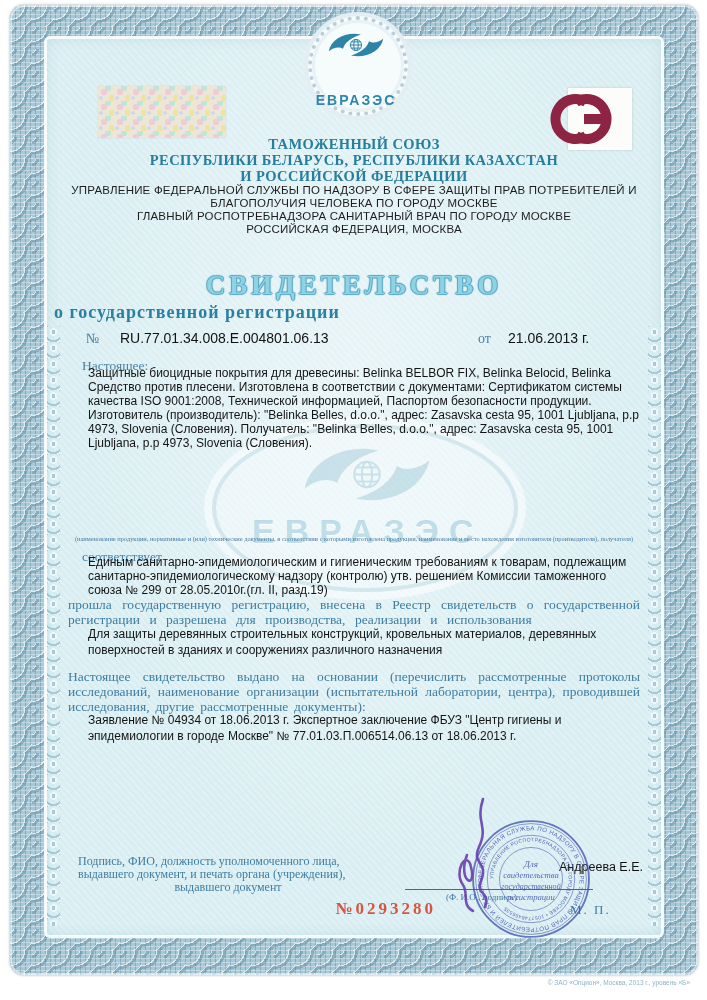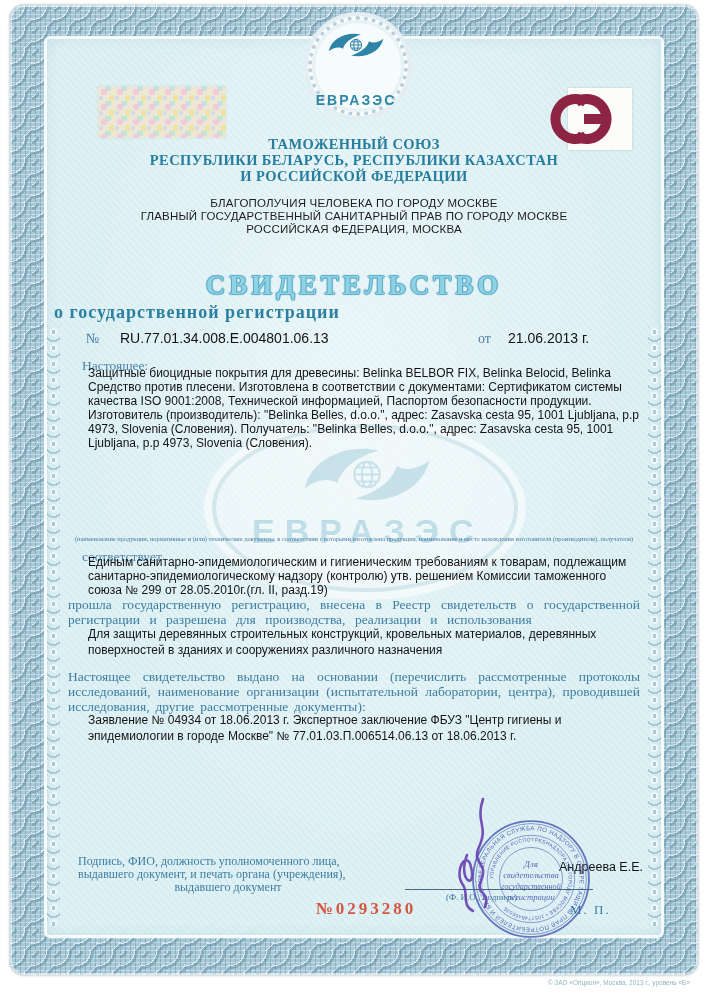--- a/index.html
+++ b/index.html
@@ -62,21 +62,21 @@
   .watermark-label{position:absolute;left:40px;top:88px;width:226px;text-align:center;
     font-family:"Liberation Sans",sans-serif;font-weight:bold;font-size:34px;letter-spacing:10px;
     color:rgba(150,200,216,.6);text-shadow:0 1px 0 rgba(255,255,255,.8);}
   
   .stamp{position:absolute;left:470px;top:818px;width:122px;height:122px;opacity:.88;}
   .signature{position:absolute;left:443px;top:793px;width:75px;height:128px;opacity:.9;}
   .sig-line{position:absolute;left:405px;top:889px;width:188px;border-top:1px solid #4a6a7a;}
   .sig-name{position:absolute;left:559px;top:860px;font-family:"Liberation Sans",sans-serif;font-size:12.5px;color:#111;}
   .sig-caption{position:absolute;left:446px;top:892px;font-size:9px;color:#41789e;}
   .mp{position:absolute;left:570px;top:902px;font-size:13px;color:#3d7da2;letter-spacing:2px;}
-  .serial{position:absolute;left:296px;top:899px;width:140px;text-align:center;
+  .serial{position:absolute;left:296px;top:899px;width:140px;text-align:right;
     font-size:17px;letter-spacing:3px;color:#d13c22;font-weight:bold;opacity:.85;}
   .bottom-print{position:absolute;left:300px;top:979px;width:390px;text-align:right;
     font-family:"Liberation Sans",sans-serif;font-size:6.5px;color:#8fb4c6;}
   .z2{z-index:2}.z3{z-index:3}
 </style>
 </head>
 <body>
 
 <div class="page">
 
@@ -127,22 +127,23 @@
       <path d="M46,12 A20,20 0 1 0 46,46"></path>
       <path d="M36,12 A20,20 0 1 1 36,46"></path>
       <line x1="44" y1="29" x2="68" y2="29"></line>
     </g>
   </svg>
 
   <div class="union" style="top:136px">ТАМОЖЕННЫЙ СОЮЗ</div>
   <div class="union" style="top:152px">РЕСПУБЛИКИ БЕЛАРУСЬ, РЕСПУБЛИКИ КАЗАХСТАН</div>
   <div class="union" style="top:168px">И РОССИЙСКОЙ ФЕДЕРАЦИИ</div>
 
+  <div class="auth" style="top:184px">УПРАВЛЕНИЕ ФЕДЕРАЛЬНОЙ СЛУЖБЫ ПО НАДЗОРУ В СФЕРЕ ЗАЩИТЫ ПРАВ ПОТРЕБИТЕЛЕЙ И</div>
   <div class="auth" style="top:197px">БЛАГОПОЛУЧИЯ ЧЕЛОВЕКА ПО ГОРОДУ МОСКВЕ</div>
-  <div class="auth" style="top:210px">ГЛАВНЫЙ ГОСУДАРСТВЕННЫЙ САНИТАРНЫЙ ПРАВ ПО ГОРОДУ МОСКВЕ</div>
+  <div class="auth" style="top:210px">ГЛАВНЫЙ РОСПОТРЕБНАДЗОРА САНИТАРНЫЙ ВРАЧ ПО ГОРОДУ МОСКВЕ</div>
   <div class="auth" style="top:223px">РОССИЙСКАЯ ФЕДЕРАЦИЯ, МОСКВА</div>
 
 
   <div class="doc-title z2">СВИДЕТЕЛЬСТВО</div>
   <div class="doc-subtitle z2">о государственной регистрации</div>
 
   <div class="numrow-label" style="left:86px;top:331px">№</div>
   <div class="numrow-value" style="left:120px;top:330px">RU.77.01.34.008.Е.004801.06.13</div>
   <div class="numrow-label" style="left:478px;top:331px">от</div>
   <div class="numrow-value" style="left:508px;top:330px">21.06.2013 г.</div>

